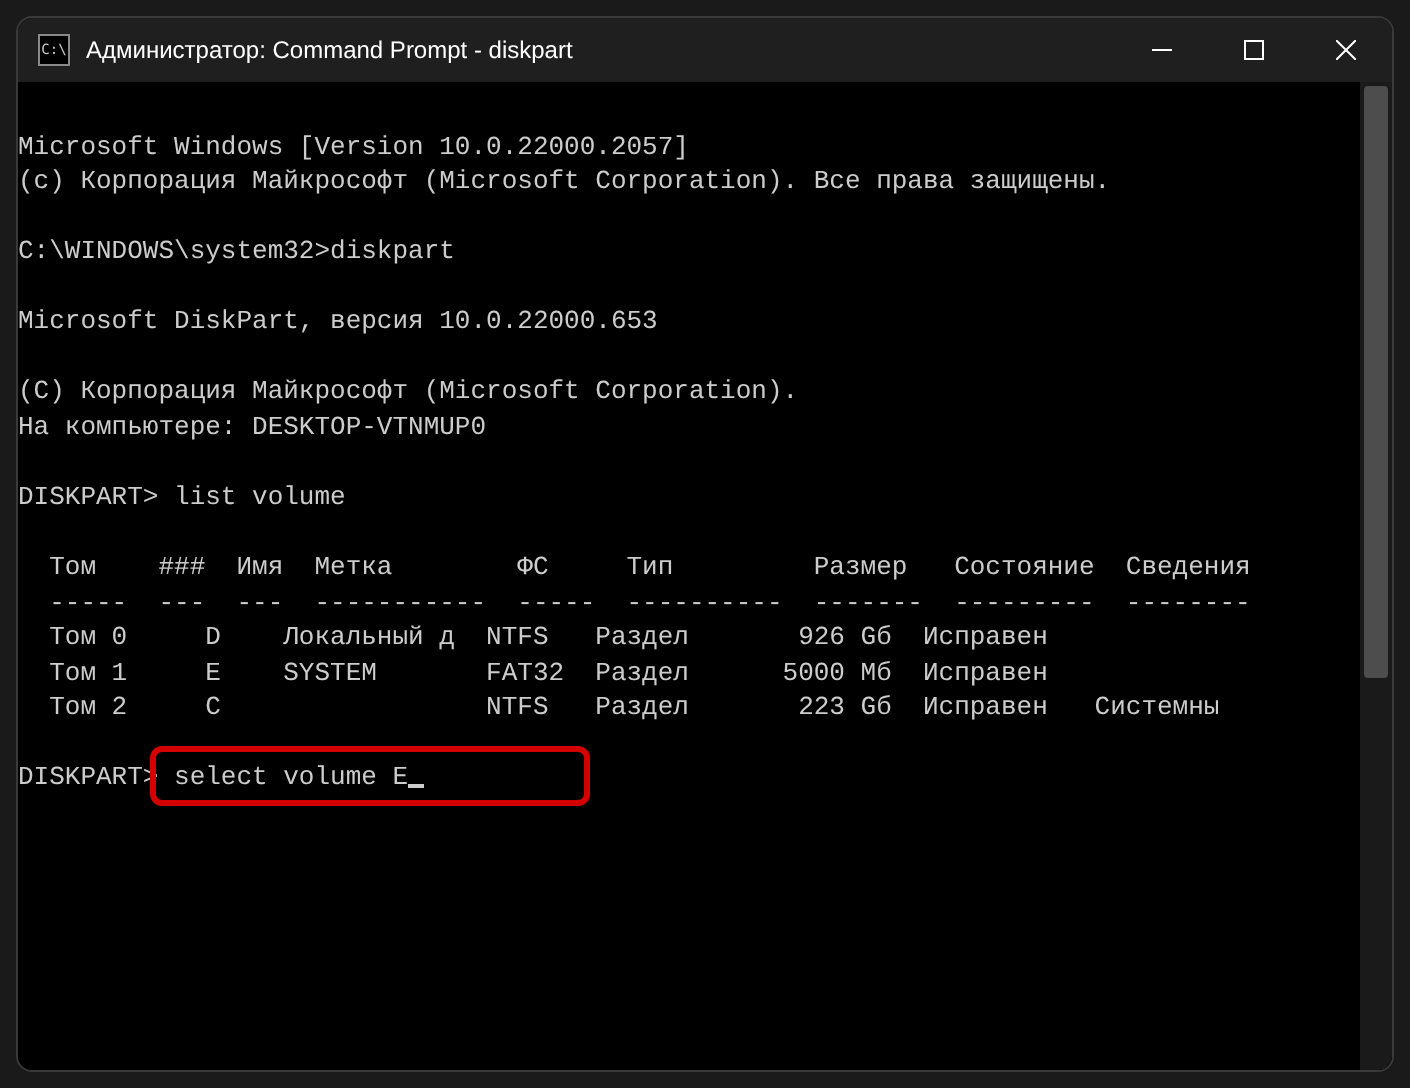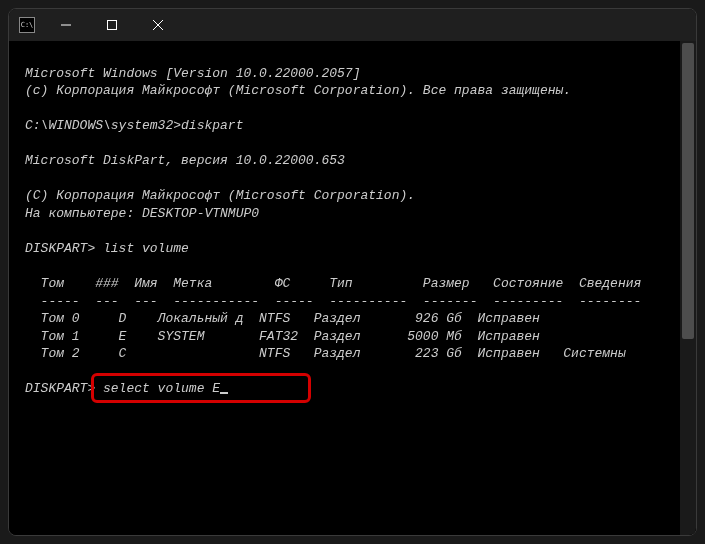--- a/index.html
+++ b/index.html
@@ -55,27 +55,26 @@
       display: flex;
       align-items: center;
       justify-content: center;
       color: #fff;
       cursor: pointer;
     }
     .terminal {
       flex: 1;
       background: #000;
       color: #ccc;
-      padding: 6px 16px;
+      padding: 6px 0;
       white-space: pre;
       line-height: 1.35;
       font-size: 13px;
       overflow: hidden;
       position: relative;
-      font-style: italic;
     }
     .line { white-space: pre; }
     .highlight-box {
       position: relative;
       display: inline-block;
     }
     .red-box {
       position: absolute;
       border: 3px solid #d40000;
       border-radius: 6px;
@@ -107,20 +106,21 @@
       background: #4d4d4d;
       border-radius: 2px;
     }
   </style>
 </head>
 <body>
 
 <div class="window">
   <div class="titlebar">
     <div class="titlebar-icon">C:\</div>
+    <div class="titlebar-title">Администратор: Command Prompt - diskpart</div>
     <div class="win-controls">
       <div class="win-btn">
         <svg width="10" height="10" viewBox="0 0 10 10">
             <line x1="0" y1="5" x2="10" y2="5" stroke="#fff" stroke-width="1"></line>
           </svg>
       </div>
       <div class="win-btn">
         <svg width="10" height="10" viewBox="0 0 10 10">
             <rect x="0.5" y="0.5" width="9" height="9" fill="none" stroke="#fff" stroke-width="1"></rect>
           </svg>

